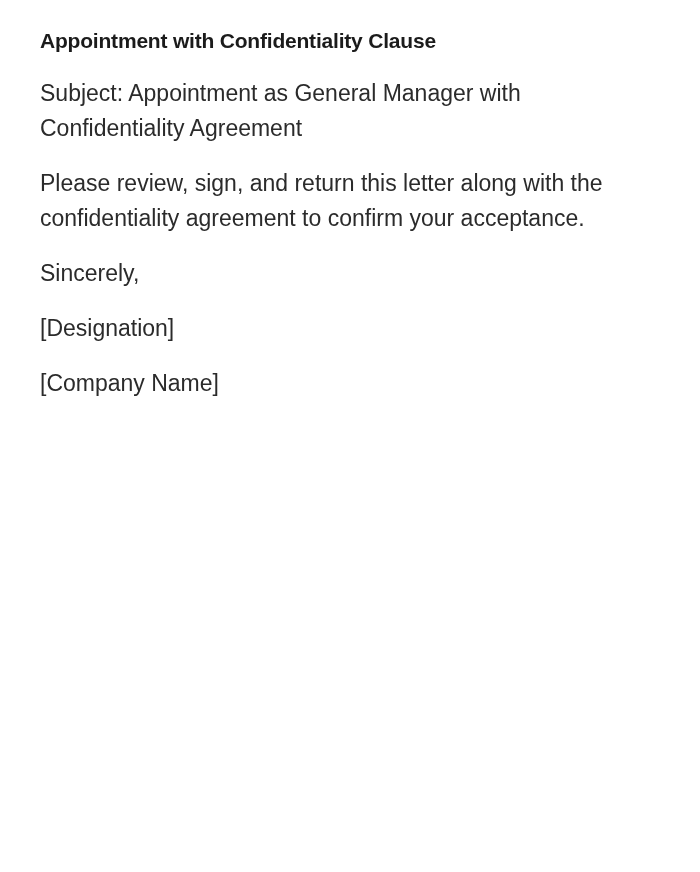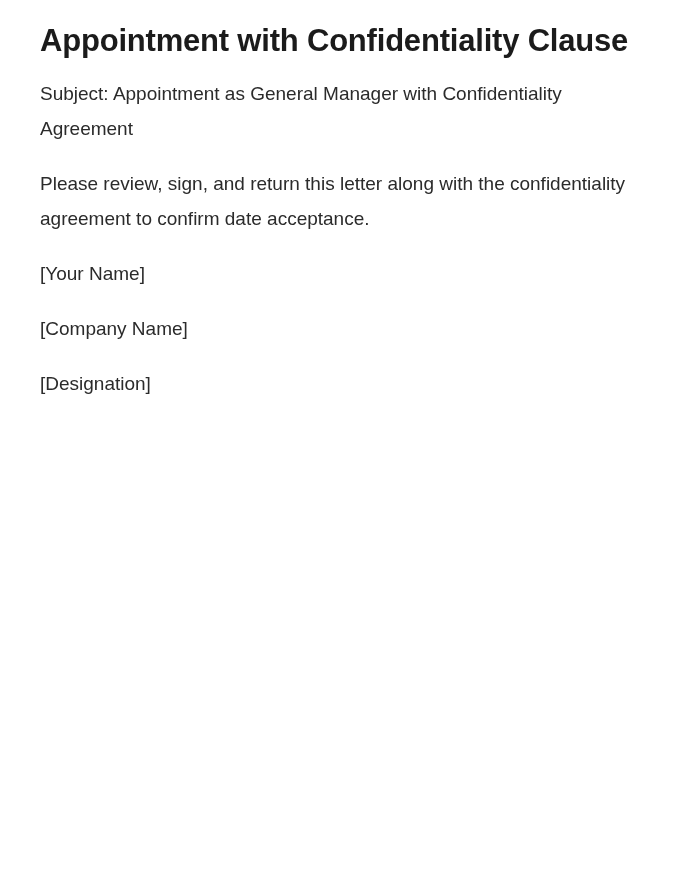--- a/index.html
+++ b/index.html
@@ -19,35 +19,35 @@
     box-sizing: border-box;
     width: 700px;
     min-height: 872px;
     background: #ffffff;
     padding: 24px 68px 0 40px;
   }
 
   .doc-title {
     margin: 0;
     padding: 0;
-    font-size: 31px;
+    font-size: 21px;
     line-height: 34px;
     font-weight: 700;
     letter-spacing: -0.2px;
     color: #1b1b1b;
     font-family: "Liberation Sans", sans-serif;
   }
 
   .doc-body {
     margin-top: 18px;
   }
 
   .doc-paragraph {
     margin: 0 0 20px 0;
-    font-size: 19px;
+    font-size: 23px;
     line-height: 35px;
     color: #2b2b2b;
     font-weight: 400;
     font-family: "Liberation Sans", sans-serif;
     text-align: left;
     word-spacing: 0px;
   }
 
   .doc-paragraph.signature-line {
     margin-bottom: 20px;
@@ -64,23 +64,23 @@
 
   <h1 class="doc-title">Appointment with Confidentiality Clause</h1>
 
   <div class="doc-body">
 
     <p class="doc-paragraph">Subject: Appointment as General Manager with Confidentiality Agreement</p>
 
 
 
 
-    <p class="doc-paragraph">Please review, sign, and return this letter along with the confidentiality agreement to confirm date acceptance.</p>
+    <p class="doc-paragraph">Please review, sign, and return this letter along with the confidentiality agreement to confirm your acceptance.</p>
+
+    <p class="doc-paragraph signature-line">Sincerely,</p>
 
 
-    <p class="doc-paragraph signature-line">[Your Name]</p>
+    <p class="doc-paragraph signature-line">[Designation]</p>
 
     <p class="doc-paragraph signature-line">[Company Name]</p>
-
-    <p class="doc-paragraph signature-line">[Designation]</p>
 
   </div>
 </div>
 
 </body></html>

